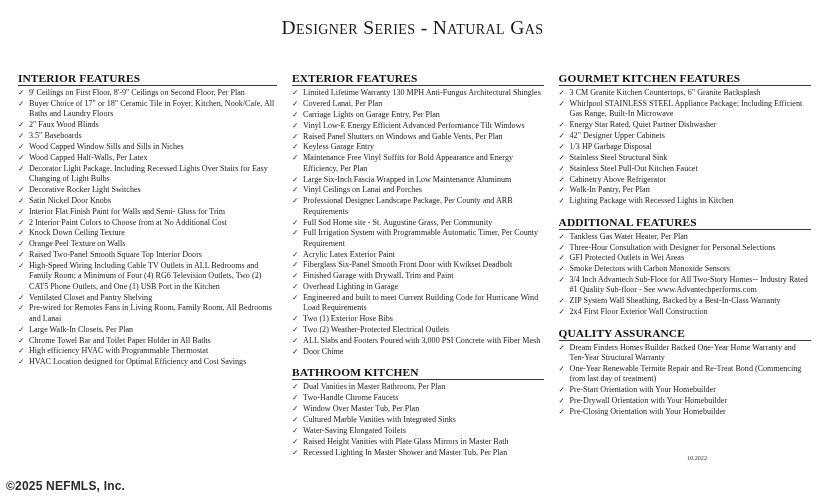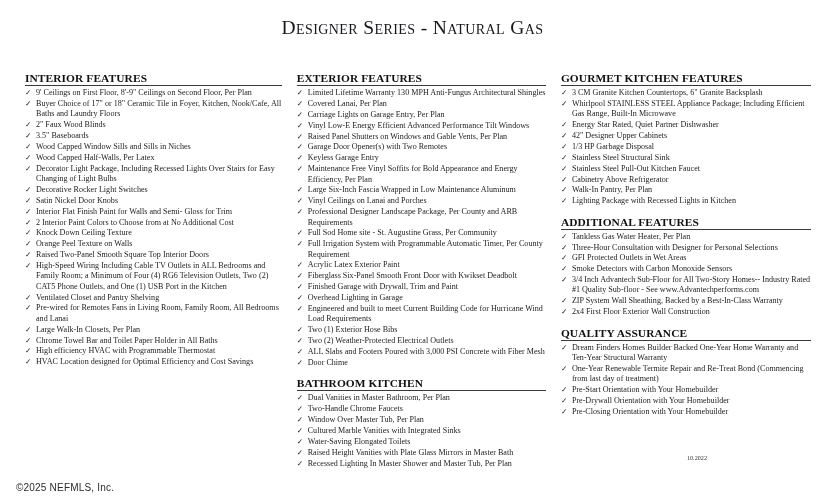--- a/index.html
+++ b/index.html
@@ -28,21 +28,21 @@
     font-variant: small-caps;
     font-weight: normal;
     color: #15171a;
     margin-top: 17px;
     margin-bottom: 0;
   }
   .columns {
     display: flex;
     position: absolute;
     top: 72px;
-    left: 11px;
+    left: 4px;
     right: 0;
     padding: 0 14px 0 14px;
     gap: 7px;
     box-sizing: border-box;
   }
   .col {
     box-sizing: border-box;
   }
   .col-1 { width: 280px; padding-right: 8px; }
   .col-2 { width: 272px; padding-right: 8px; }
@@ -78,25 +78,25 @@
   ul.feature-list > li::before {
     content: "\2713";
     position: absolute;
     left: 0;
     top: 0;
     font-size: 7.4px;
     color: #2a2a2a;
   }
   .footer-left {
     position: absolute;
-    left: 16px;
+    left: 6px;
     bottom: 4px;
-    font-size: 10px;
+    font-size: 12px;
     font-family: "Liberation Sans", sans-serif;
-    font-weight: normal;
+    font-weight: bold;
     color: #2b2b2b;
     letter-spacing: 0.2px;
   }
   .footer-date {
     position: absolute;
     right: 118px;
     bottom: 36px;
     font-size: 6.2px;
     color: #333;
     font-family: "Liberation Serif", serif;
@@ -142,21 +142,20 @@
 
     <div class="col col-2">
       <div class="section">
         <span class="section-title">EXTERIOR FEATURES</span>
         <ul class="feature-list">
           <li>Limited Lifetime Warranty 130 MPH Anti-Fungus Architectural Shingles</li>
           <li>Covered Lanai, Per Plan</li>
           <li>Carriage Lights on Garage Entry, Per Plan</li>
           <li>Vinyl Low-E Energy Efficient Advanced Performance Tilt Windows</li>
           <li>Raised Panel Shutters on Windows and Gable Vents, Per Plan</li>
-          <li>Garage Door Opener(s) with Two Remotes</li>
           <li>Keyless Garage Entry</li>
           <li>Maintenance Free Vinyl Soffits for Bold Appearance and Energy Efficiency, Per Plan</li>
           <li>Large Six-Inch Fascia Wrapped in Low Maintenance Aluminum</li>
           <li>Vinyl Ceilings on Lanai and Porches</li>
           <li>Professional Designer Landscape Package, Per County and ARB Requirements</li>
           <li>Full Sod Home site - St. Augustine Grass, Per Community</li>
           <li>Full Irrigation System with Programmable Automatic Timer, Per County Requirement</li>
           <li>Acrylic Latex Exterior Paint</li>
           <li>Fiberglass Six-Panel Smooth Front Door with Kwikset Deadbolt</li>
           <li>Finished Garage with Drywall, Trim and Paint</li>

